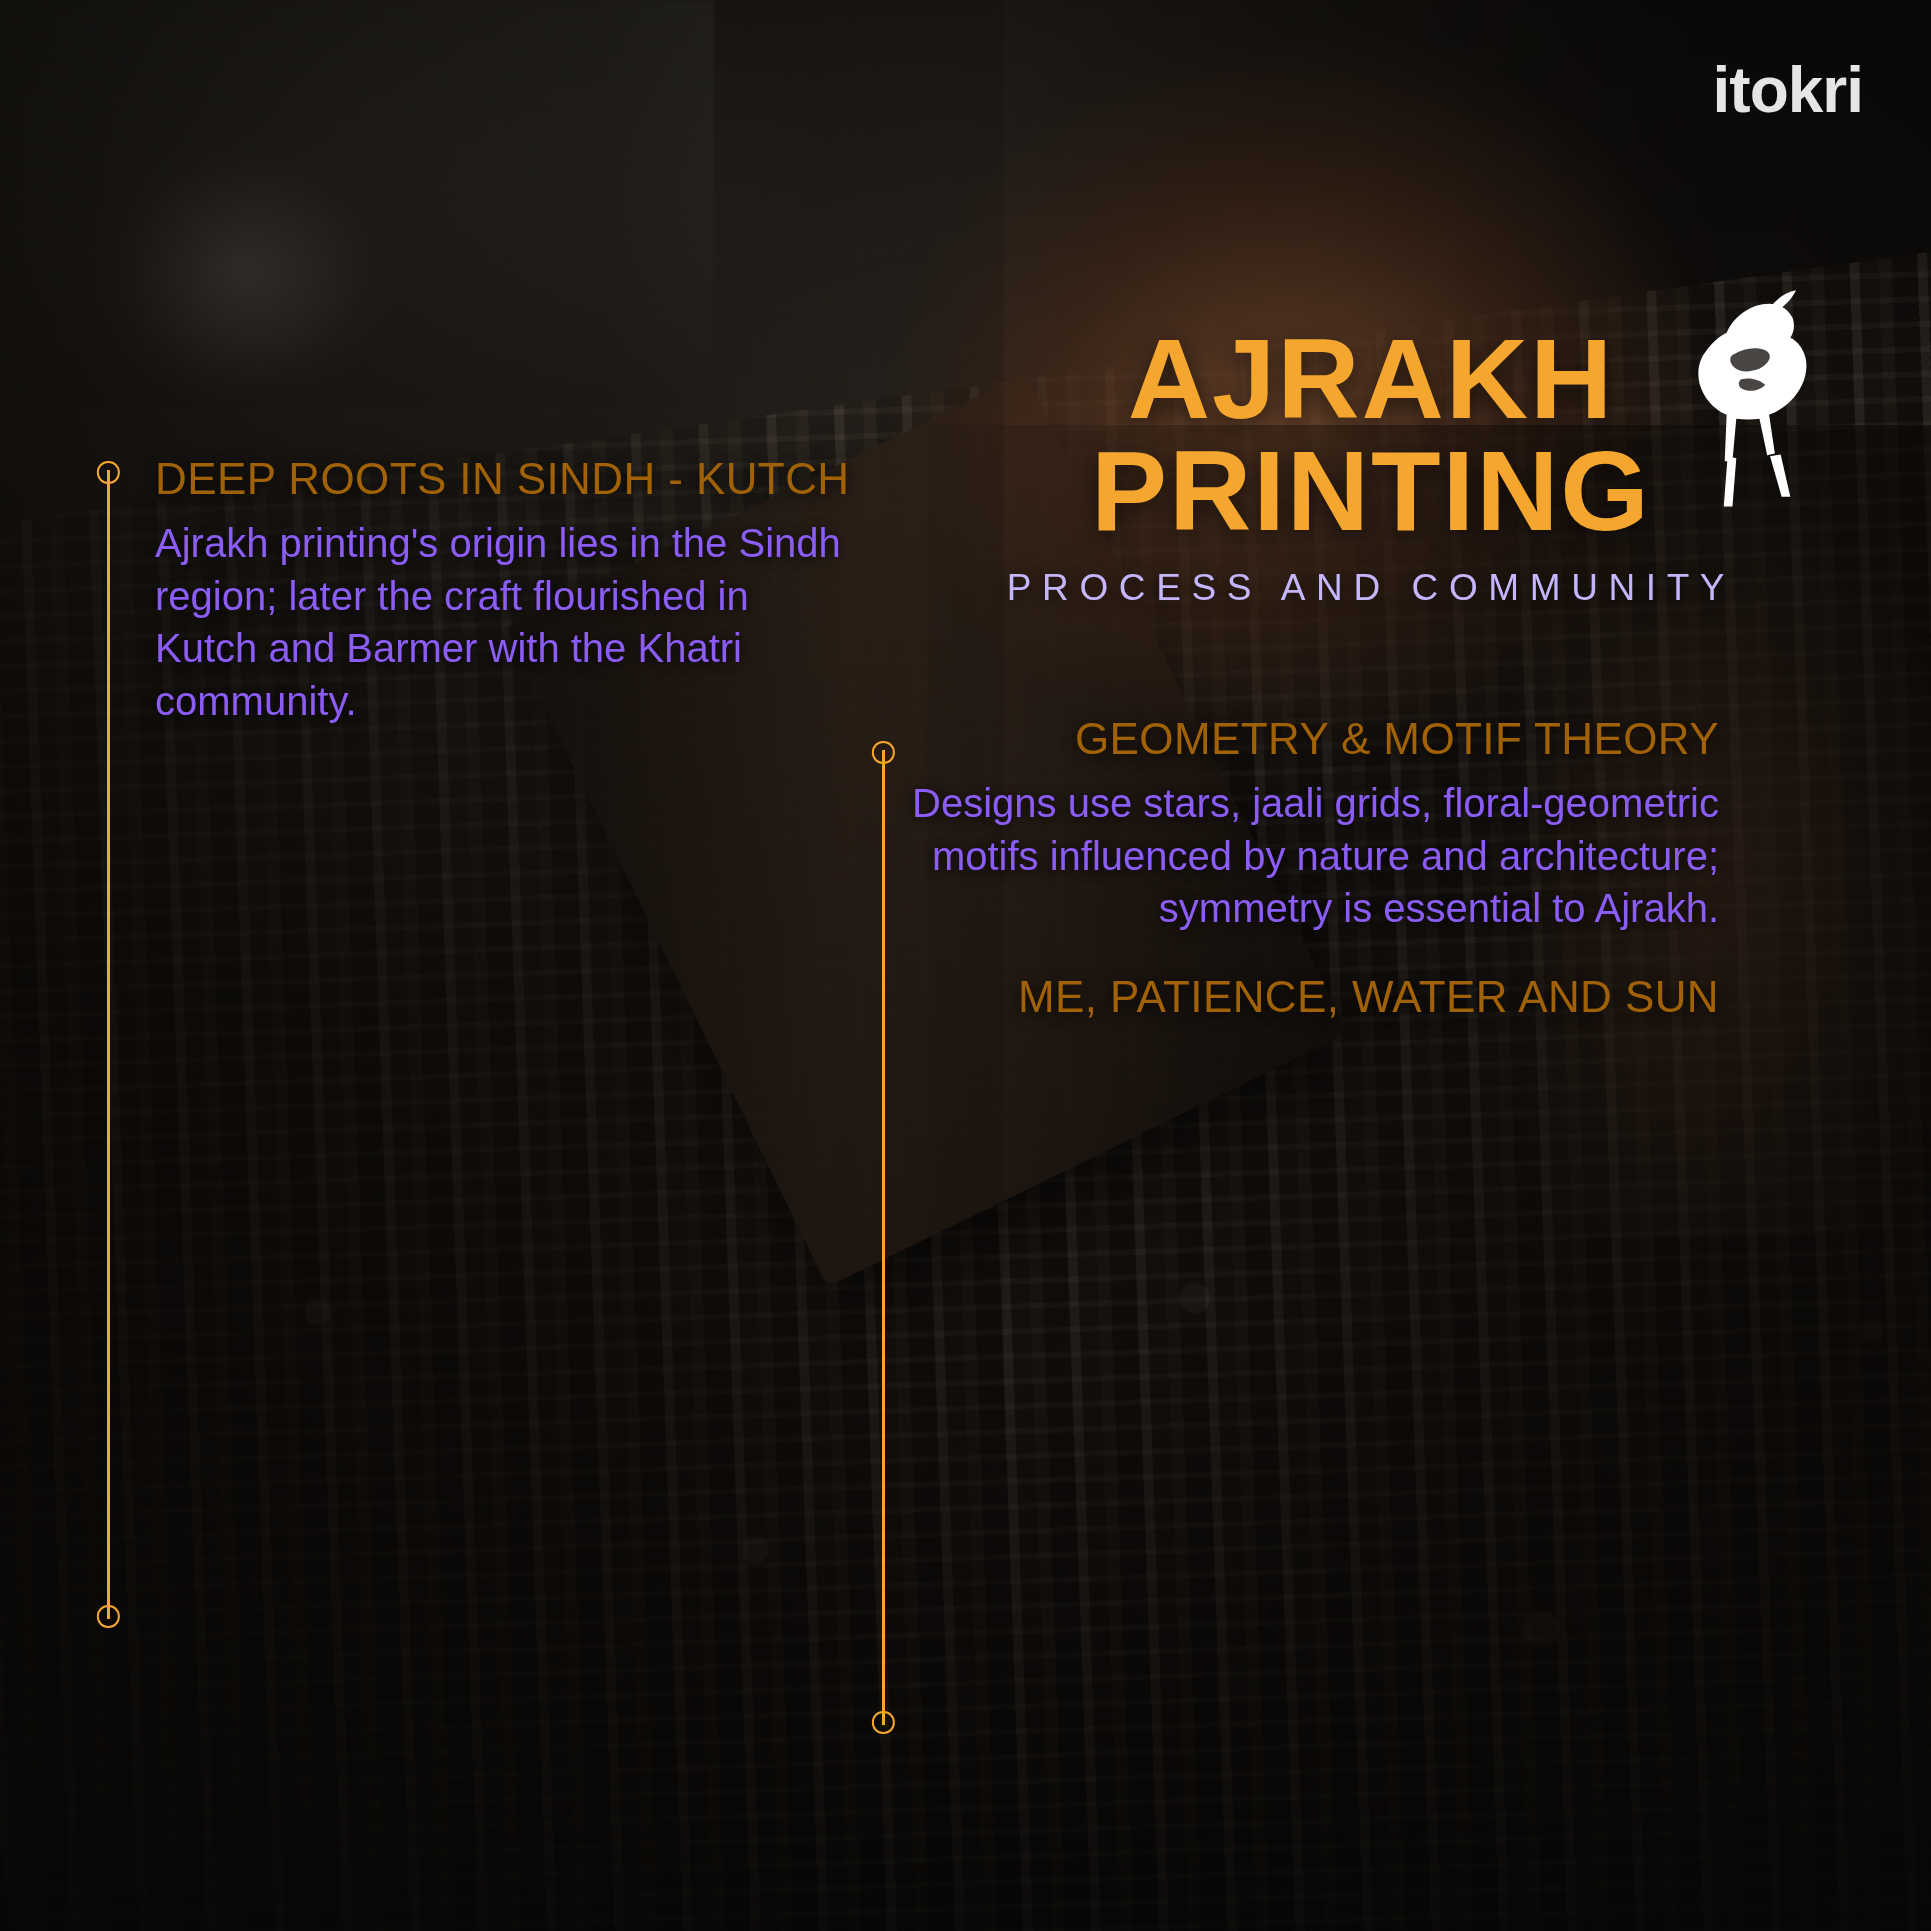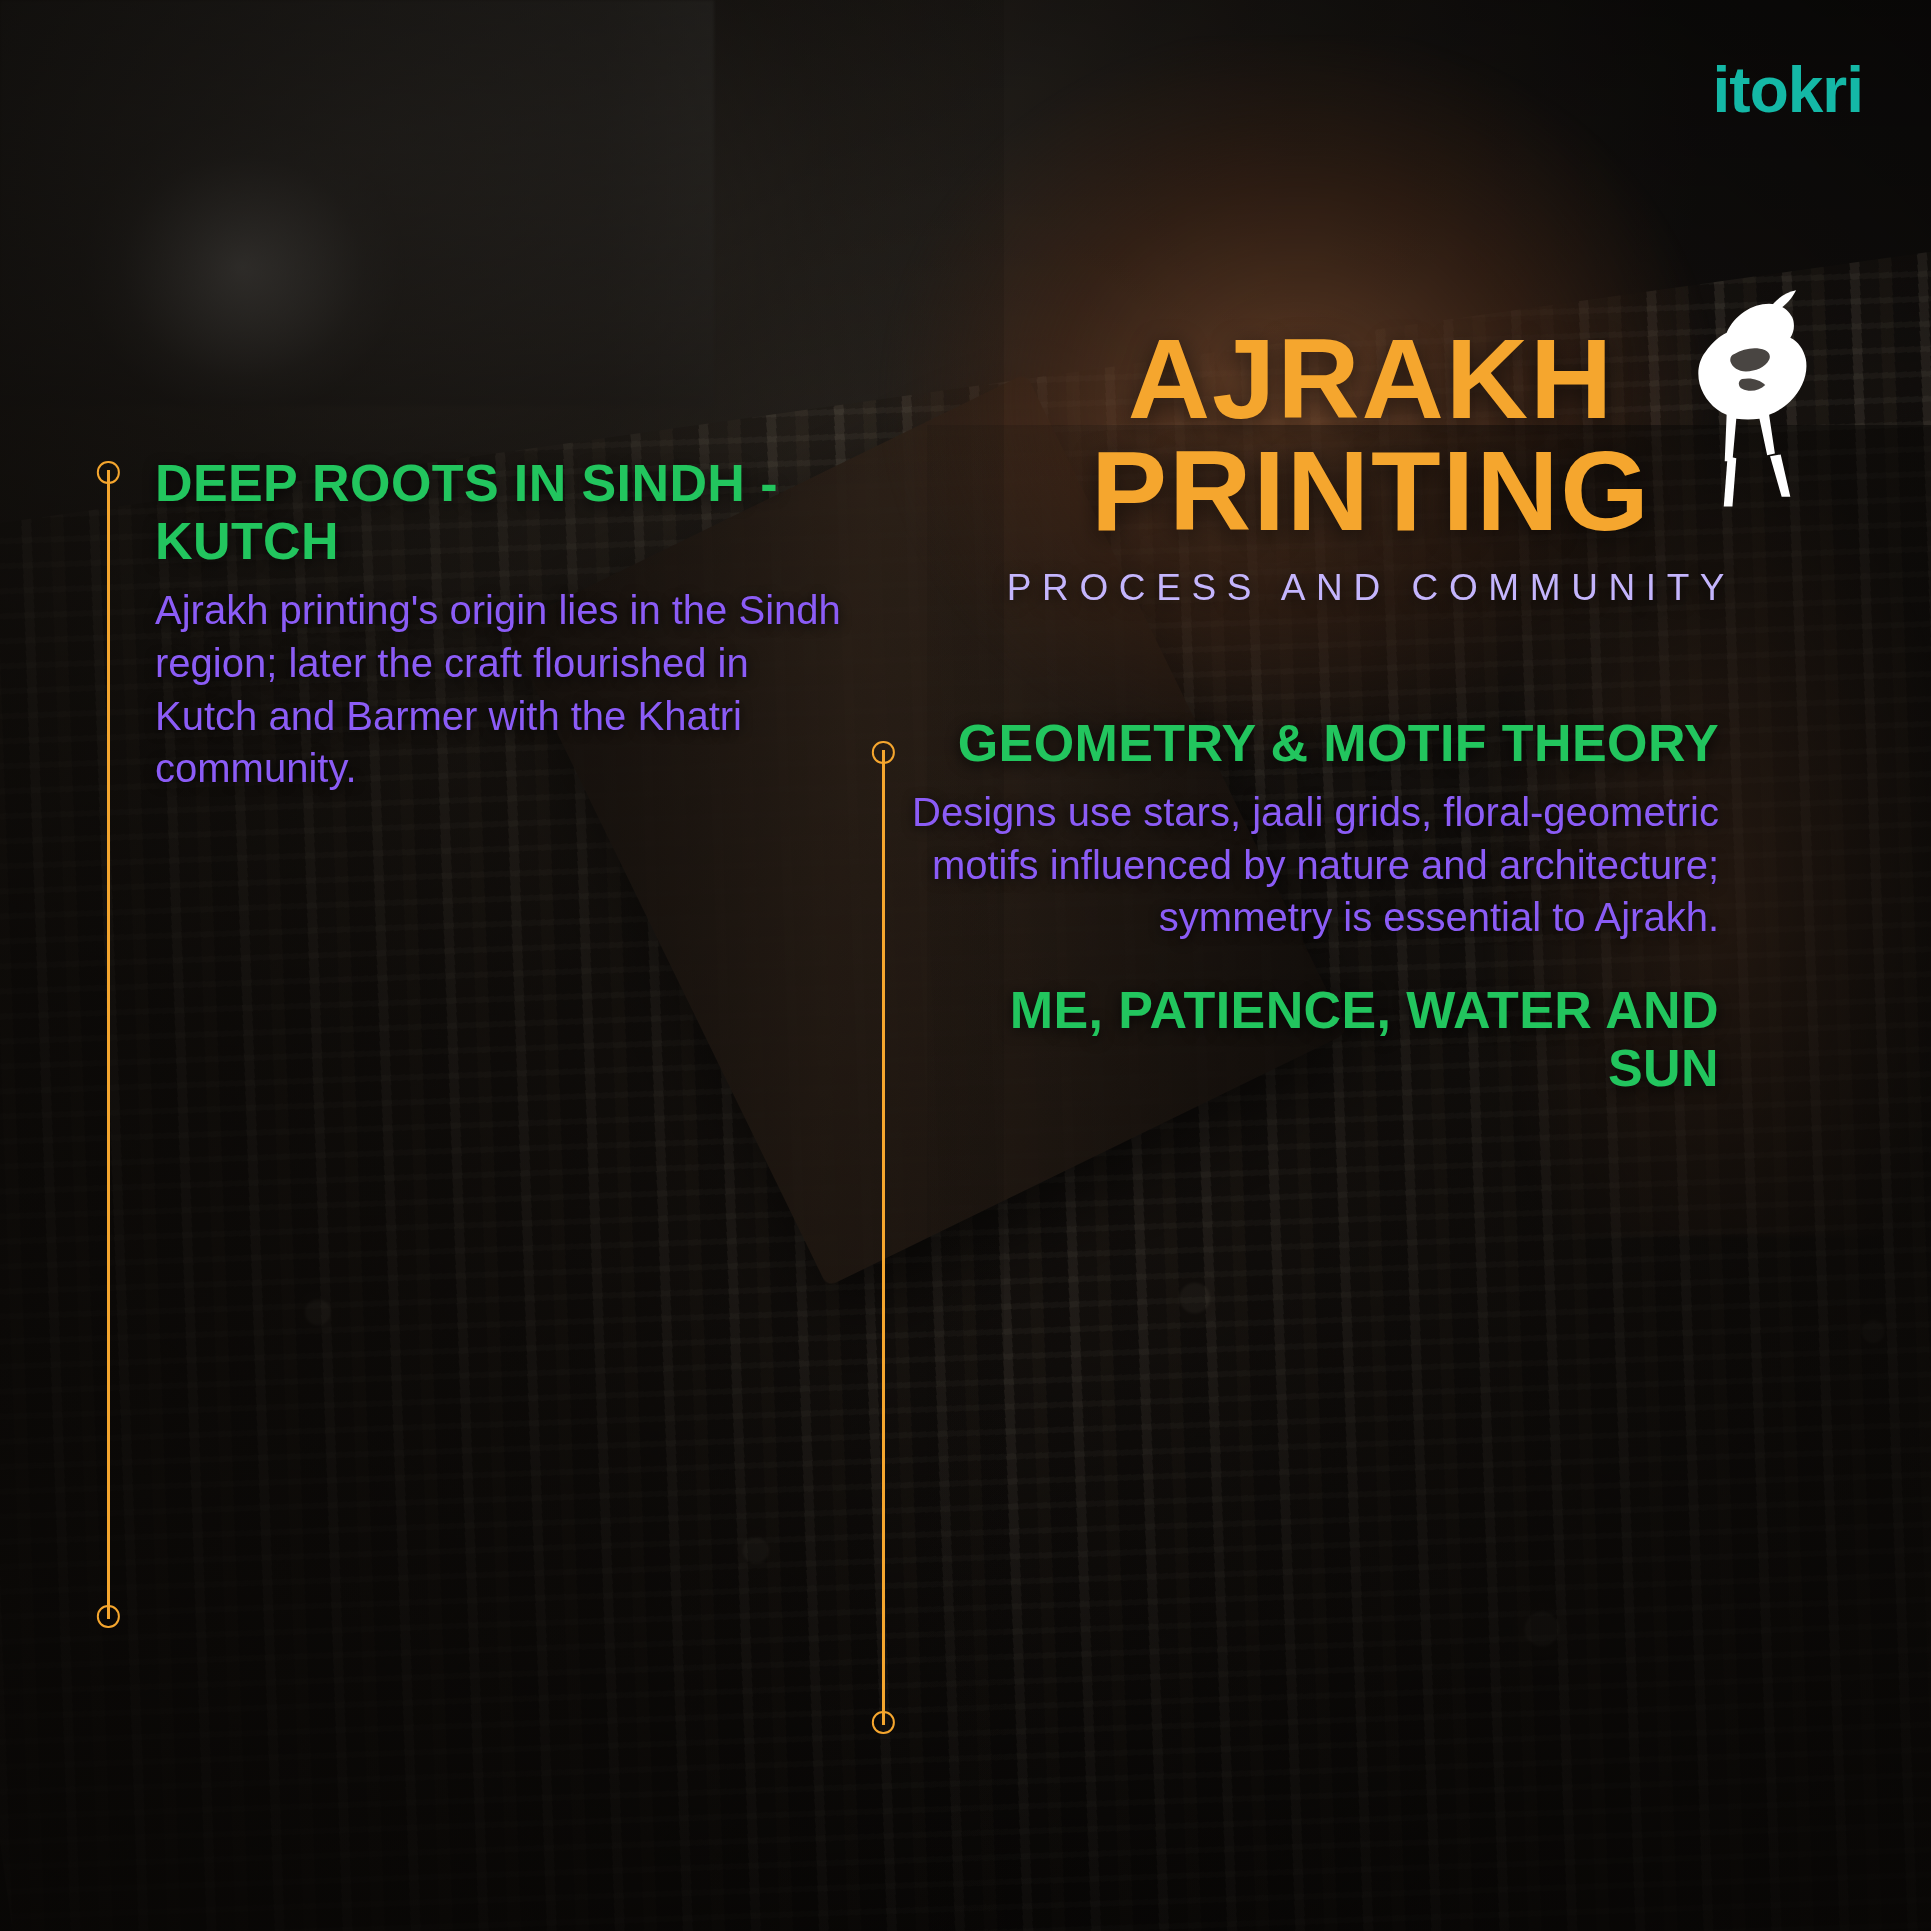--- a/index.html
+++ b/index.html
@@ -138,21 +138,21 @@
     top: 58px;
     right: 68px;
     display: flex;
     align-items: baseline;
     gap: 1.9px;
     z-index: 40;
   }
   .logo-text {
     font-size: 64px;
     font-weight: 700;
-    color: #14b8a6;
+    color: #e5e5e5;
     letter-spacing: -1px;
     line-height: 1;
   }
 
   
   .title-block {
     position: absolute;
     top: 323px;
     left: 888px;
     width: 966px;
@@ -211,23 +211,23 @@
     border: 2.9px solid #F5A62E;
     background: transparent;
   }
   .timeline::before { top: -8.7px; }
   .timeline::after { bottom: -8.7px; }
   .tl-left { left: 107px; top: 470px; height: 1149px; }
   .tl-right { left: 882px; top: 750px; height: 975px; }
 
   .item { margin-bottom: 37px; }
   .item-title {
-    font-size: 52px;
-    font-weight: 700;
-    color: #22c55e;
+    font-size: 44px;
+    font-weight: 400;
+    color: #a16207;
     line-height: 1.12;
     letter-spacing: 0.4px;
     margin: 0 0 13.5px 0;
     text-shadow: 0 2.9px 13.5px rgba(0,0,0,0.75);
   }
   .item-body {
     font-size: 40px;
     line-height: 1.32;
     color: #8b5cf6;
     margin: 0;

